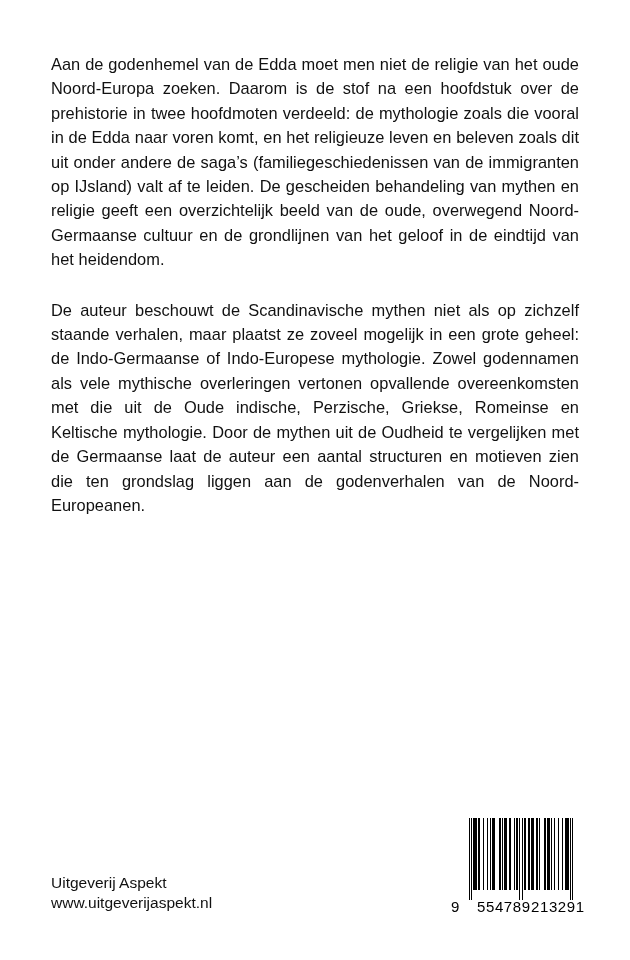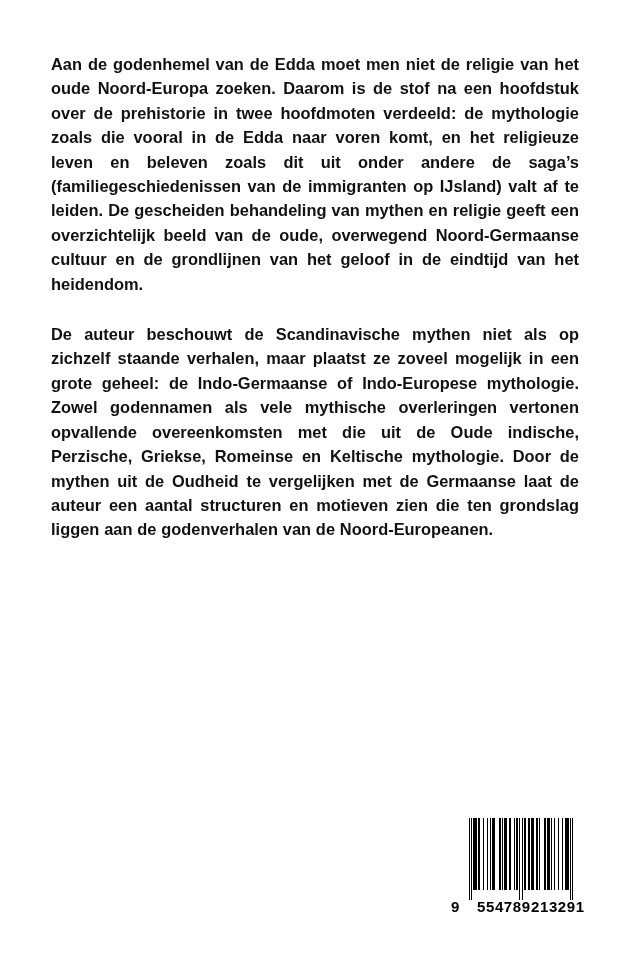--- a/index.html
+++ b/index.html
@@ -14,21 +14,20 @@
     overflow: hidden;
     font-family: "Liberation Sans", sans-serif;
     color: #111111;
     -webkit-font-smoothing: antialiased;
   }
 
   .page {
     position: absolute;
     inset: 0;
     background: #ffffff;
-    font-weight: bold;
   }
 
   
   .blurb {
     position: absolute;
     left: 51px;
     top: 52px;
     width: 528px;
   }
 
@@ -102,20 +101,22 @@
 <body>
 
 <div class="page">
 
   <div class="blurb">
     <p class="para">Aan de godenhemel van de Edda moet men niet de religie van het oude Noord-Europa zoeken. Daarom is de stof na een hoofdstuk over de prehistorie in twee hoofdmoten verdeeld: de mythologie zoals die vooral in de Edda naar voren komt, en het religieuze leven en beleven zoals dit uit onder andere de saga’s (familiegeschiedenissen van de immigranten op IJsland) valt af te leiden. De gescheiden behandeling van mythen en religie geeft een overzichtelijk beeld van de oude, overwegend Noord-Germaanse cultuur en de grondlijnen van het geloof in de eindtijd van het heidendom.</p>
     <p class="para">De auteur beschouwt de Scandinavische mythen niet als op zichzelf staande verhalen, maar plaatst ze zoveel mogelijk in een grote geheel: de Indo-Germaanse of Indo-Europese mythologie. Zowel godennamen als vele mythische overleringen vertonen opvallende overeenkomsten met die uit de Oude indische, Perzische, Griekse, Romeinse en Keltische mythologie. Door de mythen uit de Oudheid te vergelijken met de Germaanse laat de auteur een aantal structuren en motieven zien die ten grondslag liggen aan de godenverhalen van de Noord-Europeanen.</p>
   </div>
 
   <div class="publisher">
+    <div>Uitgeverij Aspekt</div>
+    <div>www.uitgeverijaspekt.nl</div>
   </div>
 
   <div class="barcode-wrap">
     <div class="bars">
         <div class="b guard" style="width: 1.09474px;"></div>
         <div class="s" style="width: 1.09474px;"></div>
         <div class="b guard" style="width: 1.09474px;"></div>
         <div class="s" style="width: 1.09474px;"></div>
         <div class="b" style="width: 3.28421px;"></div>
         <div class="s" style="width: 1.09474px;"></div>

